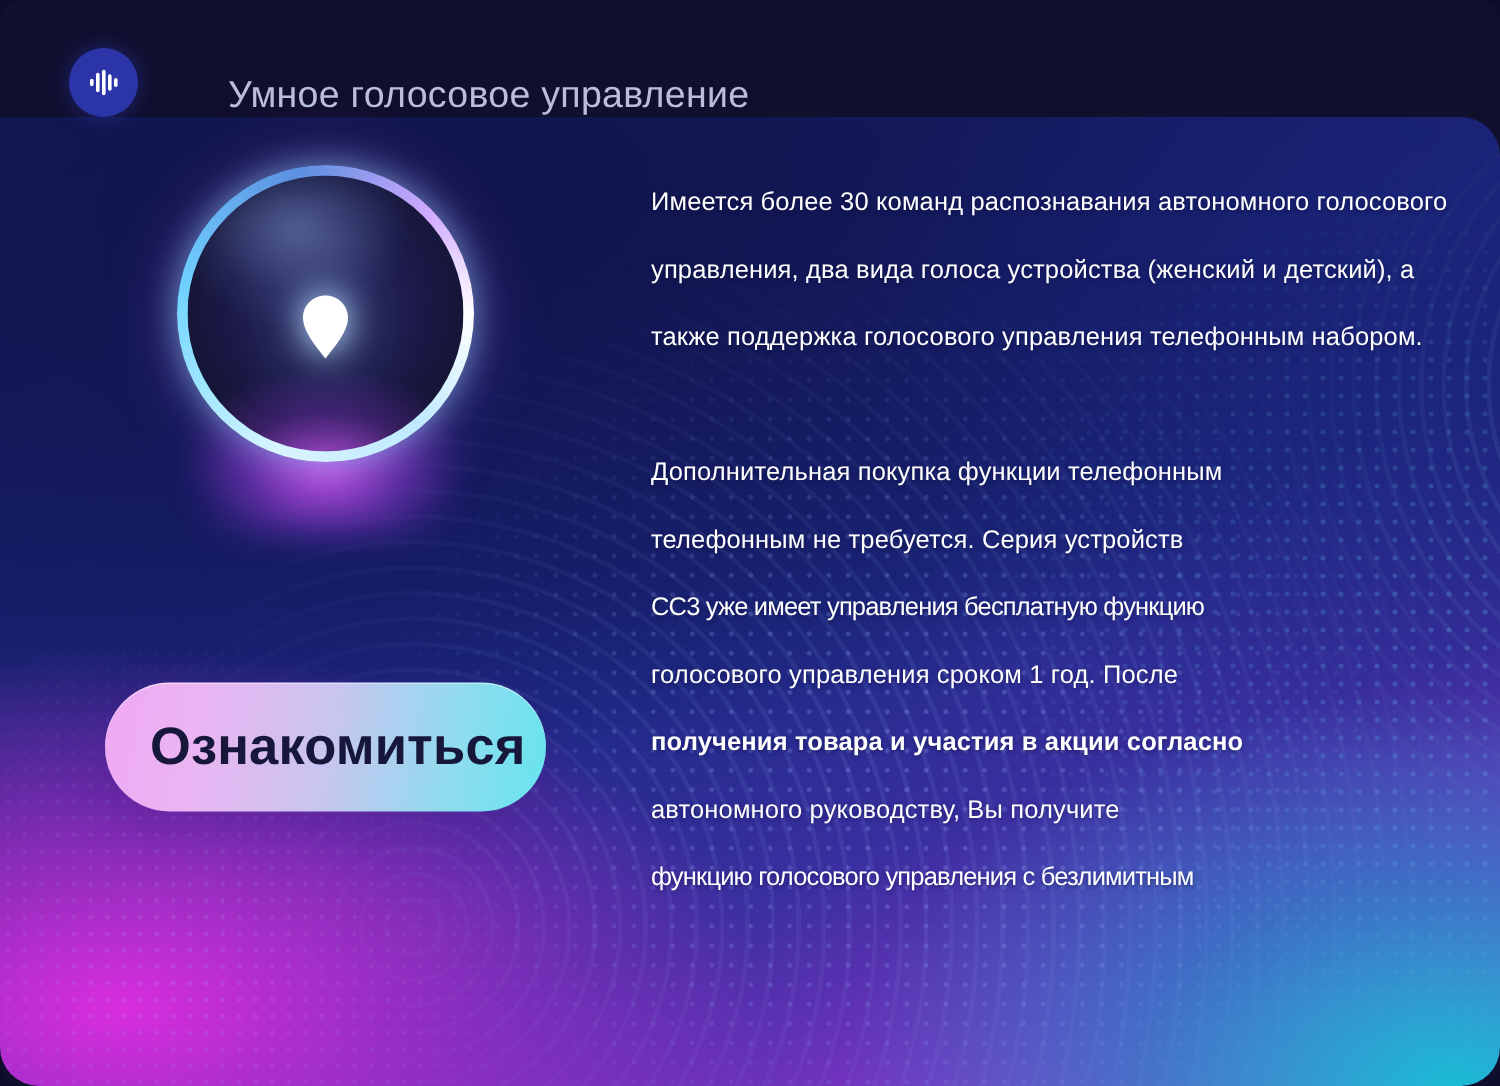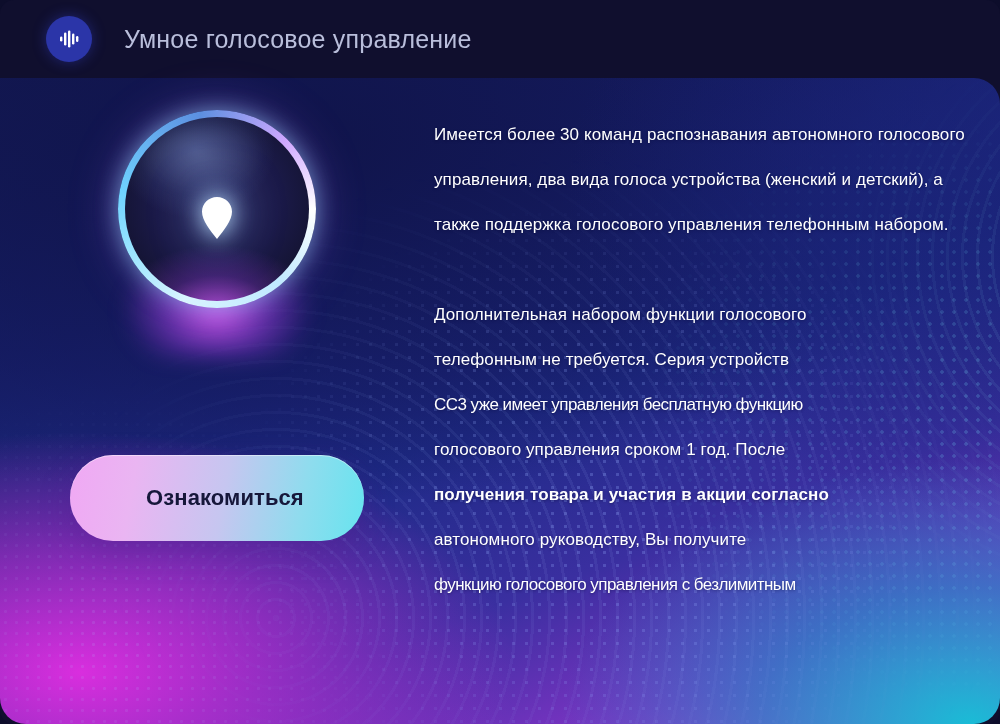--- a/index.html
+++ b/index.html
@@ -23,24 +23,25 @@
     border-radius: 14px;
   }
 
   
   .header {
     position: absolute;
     left: 0; top: 0;
     width: 1000px;
     height: 78px;
     display: flex;
-    align-items: center;
+    align-items: flex-end;
     padding-left: 46px;
     box-sizing: border-box;
     z-index: 40;
+    gap: 28px;
   }
   .brand-badge {
     width: 46px;
     height: 46px;
     border-radius: 50%;
     background: #2b35a8;
     display: flex;
     align-items: center;
     justify-content: center;
     flex: none;
@@ -192,24 +193,24 @@
     border: none;
     padding: 0;
     cursor: pointer;
     background: linear-gradient(100deg, #f0a8f4 0%, #eab5f2 22%, #c6c6f0 52%, #8fdcee 78%, #66e4ef 100%);
     box-shadow: 0 10px 30px rgba(80,30,140,.38), inset 0 1px 0 rgba(255,255,255,.45);
     display: flex;
     align-items: center;
     z-index: 25;
   }
   .cta-label {
-    font-size: 22px;
+    font-size: 35px;
     font-weight: 700;
     color: #16173a;
-    padding-left: 76px;
+    padding-left: 30px;
     letter-spacing: .1px;
     white-space: nowrap;
   }
 
   
   .copy {
     position: absolute;
     left: 434px;
     top: 112px;
     width: 534px;
@@ -264,21 +265,21 @@
     </svg>
   </div>
 
   <button class="cta">
     <span class="cta-label">Ознакомиться</span>
   </button>
 
   <div class="copy">
     <p>Имеется более 30 команд распознавания автономного голосового управления, два вида голоса устройства (женский и детский), а также поддержка голосового управления телефонным набором.</p>
     <p class="para2">
-      <span style="display: block;">Дополнительная набором функции голосового</span>
+      <span style="display: block;">Дополнительная покупка функции телефонным</span>
       <span style="display: block;">телефонным не требуется. Серия устройств</span>
       <span class="tight" style="display: block;">CC3 уже имеет управления бесплатную функцию</span>
       <span style="display: block;">голосового управления сроком 1 год. После</span>
       <span style="display: block; font-weight: bold;">получения товара и участия в акции согласно</span>
       <span style="display: block;">автономного руководству, Вы получите</span>
       <span class="tight" style="display: block;">функцию голосового управления с безлимитным</span>
 
     </p>
   </div>
 

